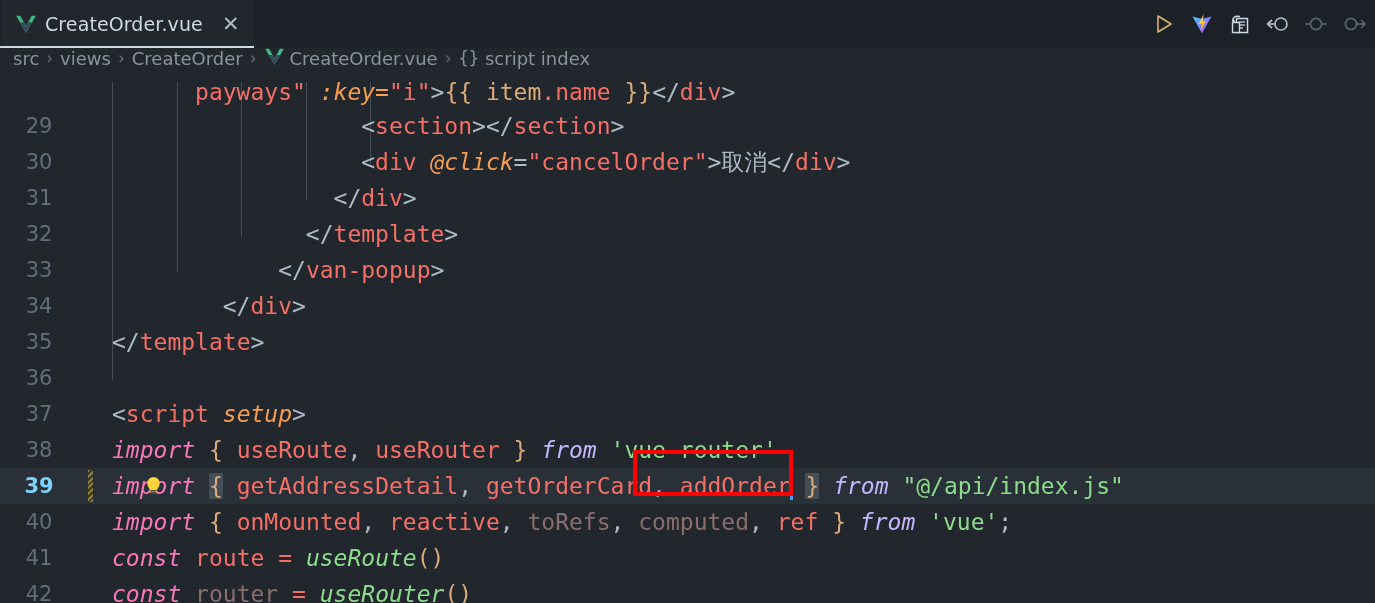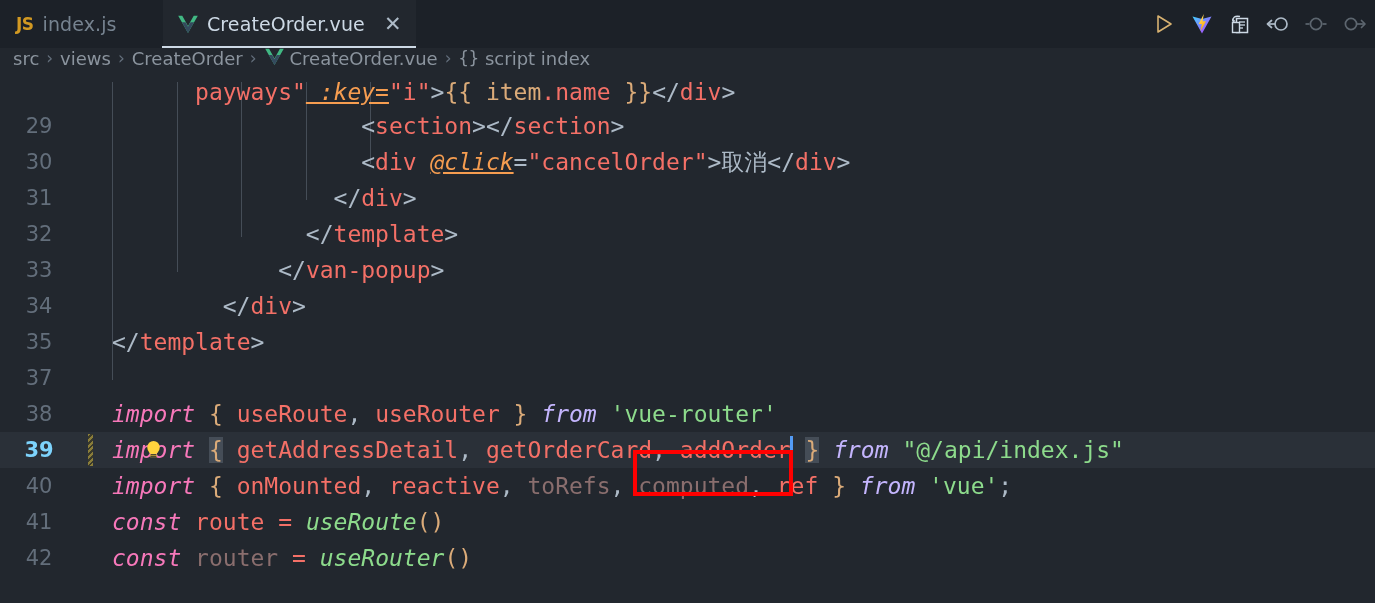--- a/index.html
+++ b/index.html
@@ -98,21 +98,21 @@
   }
 
   
   .guide {
     position: absolute; width: 1px; background: #454d57; top: 0;
   }
 
   
   .t-tag      { color: #f47067; }
   .t-punct    { color: #adbac7; }
-  .t-attr     { color: #f69d50; font-style: italic; text-decoration: underline; }
+  .t-attr     { color: #f69d50; font-style: italic; }
   .t-str      { color: #f47067; }
   .t-strg     { color: #8ddb8c; }
   .t-imp      { color: #f778ba; font-style: italic; }
   .t-from     { color: #c4b5fd; font-style: italic; }
   .t-brace    { color: #dbab79; }
   .t-ident    { color: #f47067; }
   .t-dim      { color: #8a6e6e; }
   .t-fn       { color: #8ddb8c; font-style: italic; }
   .t-paren    { color: #dbab79; }
   .t-op       { color: #f47067; }
@@ -140,24 +140,20 @@
     z-index: 20;
   }
 </style>
 </head>
 <body>
 
 <div id="app">
 
   <div class="tabbar">
 
-    <div class="tab inactive">
-      <span class="js-badge">JS</span>
-      <span class="tab-label">index.js</span>
-    </div>
 
     <div class="tab active">
       <span>
         <svg class="vue-ico" viewBox="0 0 24 22">
           <polygon points="12,22 0,1 5,1 12,13.5 19,1 24,1" fill="#41b883"></polygon>
           <polygon points="12,22 4.6,9 9,9 12,14.5 15,9 19.4,9" fill="#35495e"></polygon>
         </svg>
       </span>
       <span class="tab-label">CreateOrder.vue</span>
       <span class="tab-close">✕</span>
@@ -289,23 +285,28 @@
       <div class="line">
         <span class="ln">34</span>
         <span class="code"><span class="t-punct">        &lt;/</span><span class="t-tag">div</span><span class="t-punct">&gt;</span></span>
       </div>
 
       <div class="line">
         <span class="ln">35</span>
         <span class="code"><span class="t-punct">&lt;/</span><span class="t-tag">template</span><span class="t-punct">&gt;</span></span>
       </div>
 
+      <div class="line">
+        <span class="ln">36</span>
+        <span class="code"></span>
+      </div>
 
       <div class="line">
         <span class="ln">37</span>
+        <span class="code"><span class="t-punct">&lt;</span><span class="t-tag">script</span><span class="t-punct"> </span><span class="t-attr">setup</span><span class="t-punct">&gt;</span></span>
       </div>
 
       <div class="line">
         <span class="ln">38</span>
         <span class="bulb">
           <svg width="19" height="22" viewBox="0 0 19 22">
             <ellipse cx="9.5" cy="8.5" rx="6.2" ry="6.6" fill="#ffd33d"></ellipse>
             <rect x="6.4" y="13.8" width="6.2" height="4.6" fill="#ffd33d"></rect>
             <rect x="6.6" y="15.2" width="5.8" height="1.2" fill="#22272e"></rect>
             <rect x="6.6" y="17.2" width="5.8" height="1.2" fill="#22272e"></rect>

